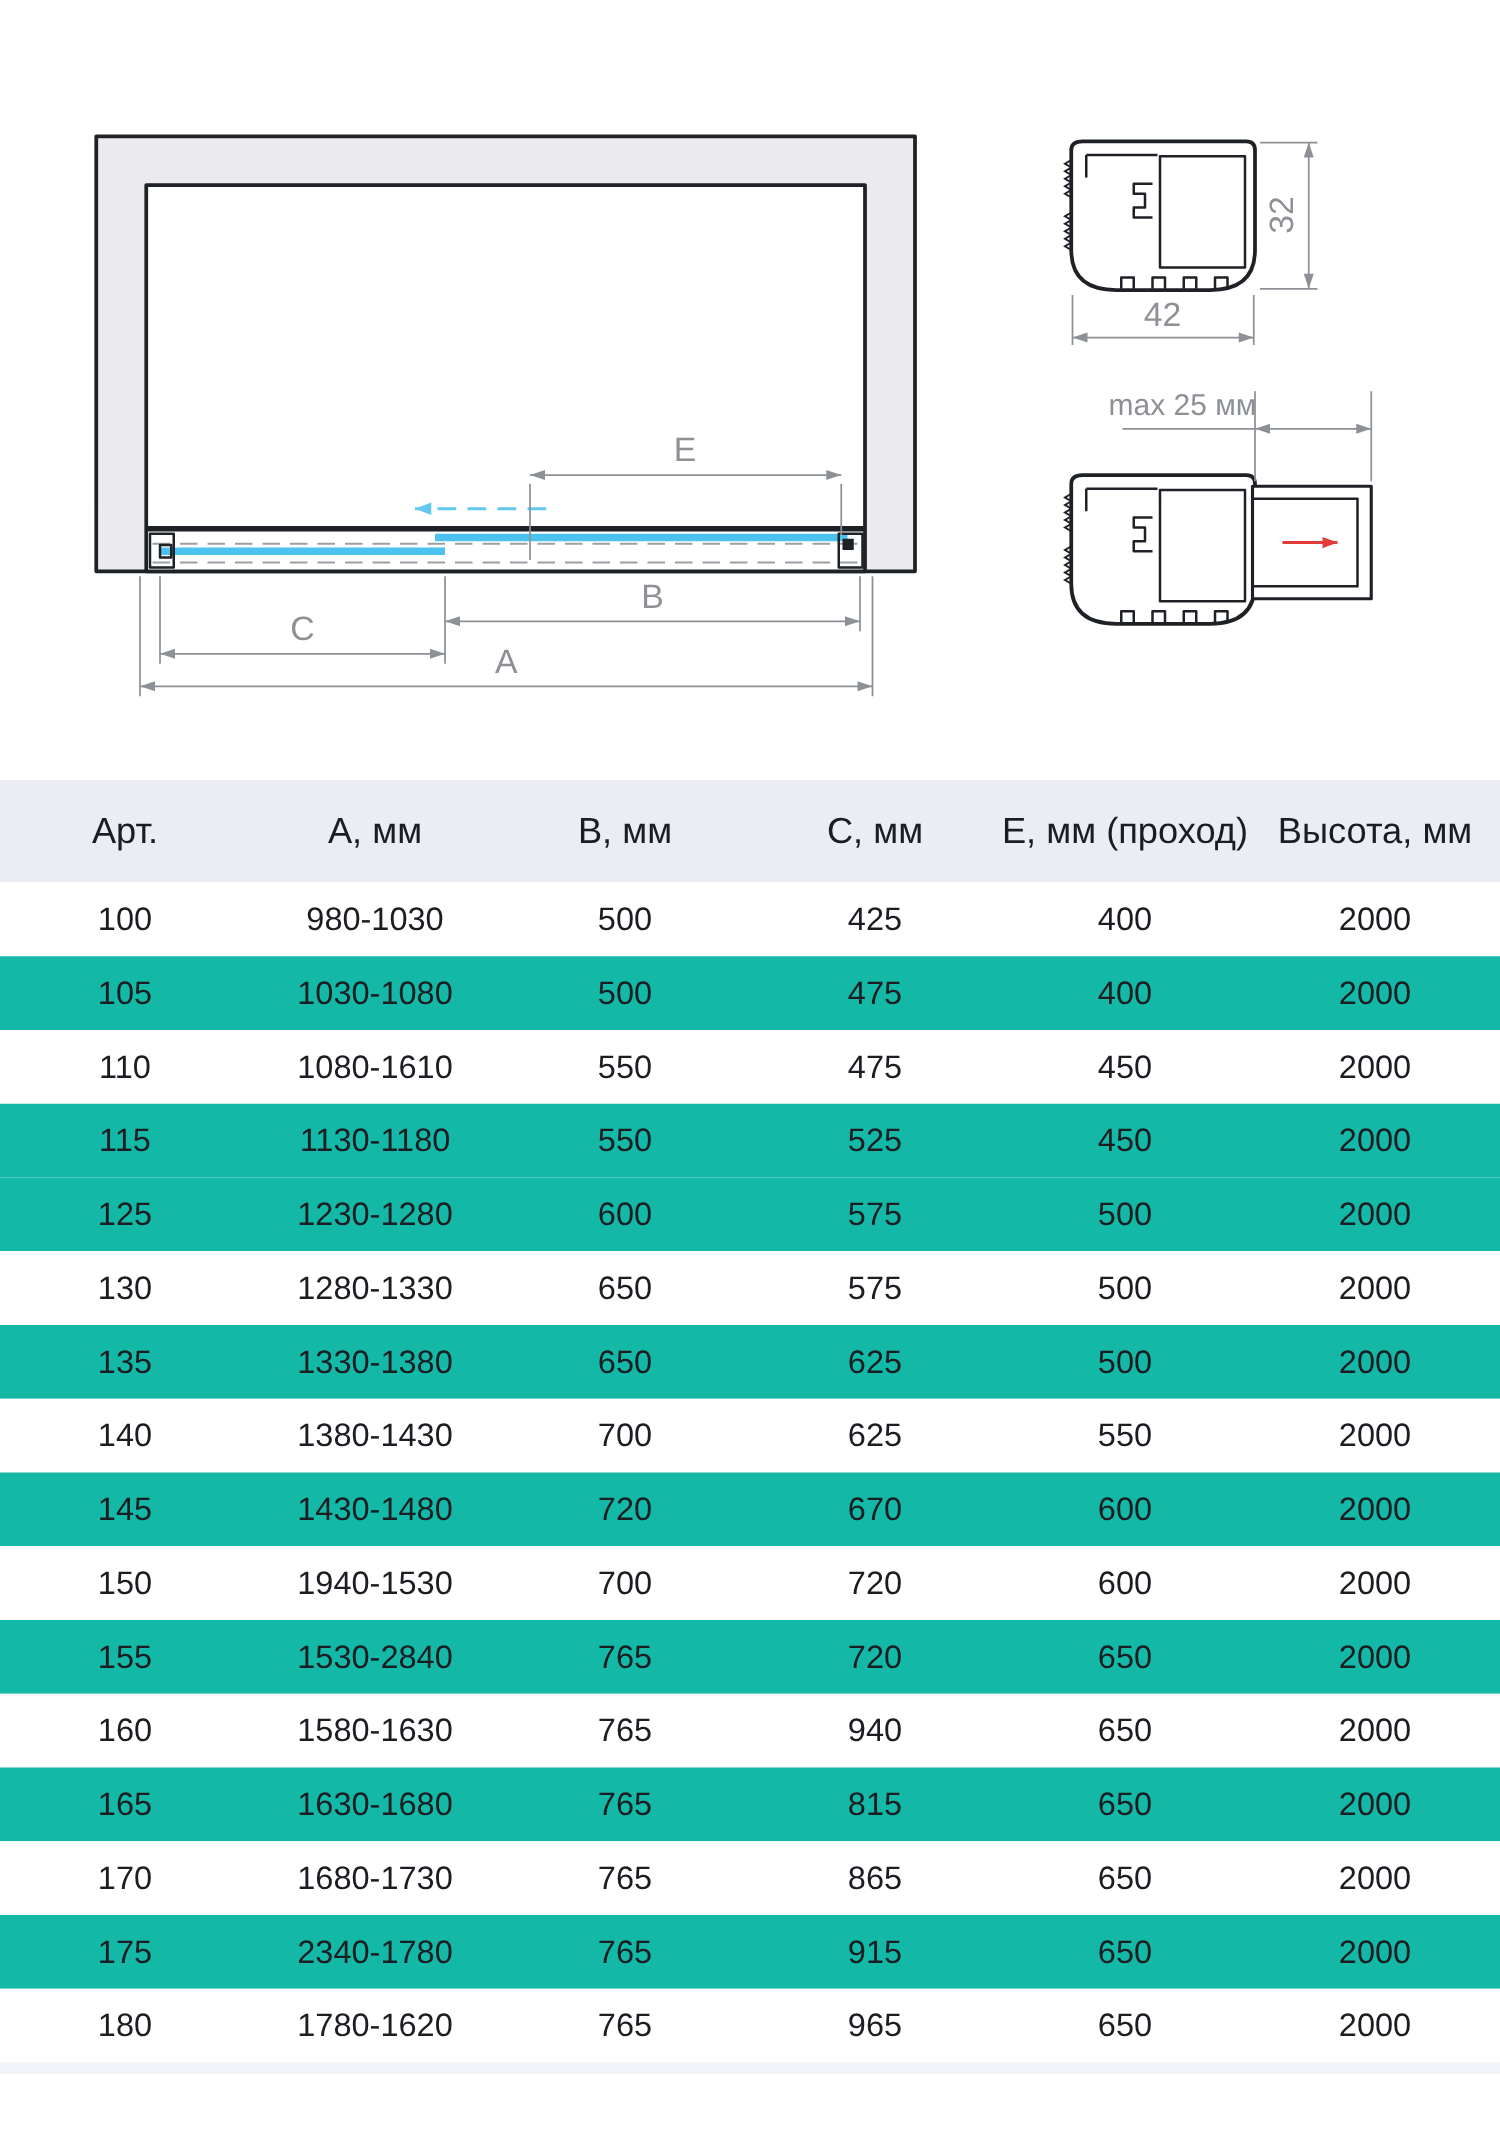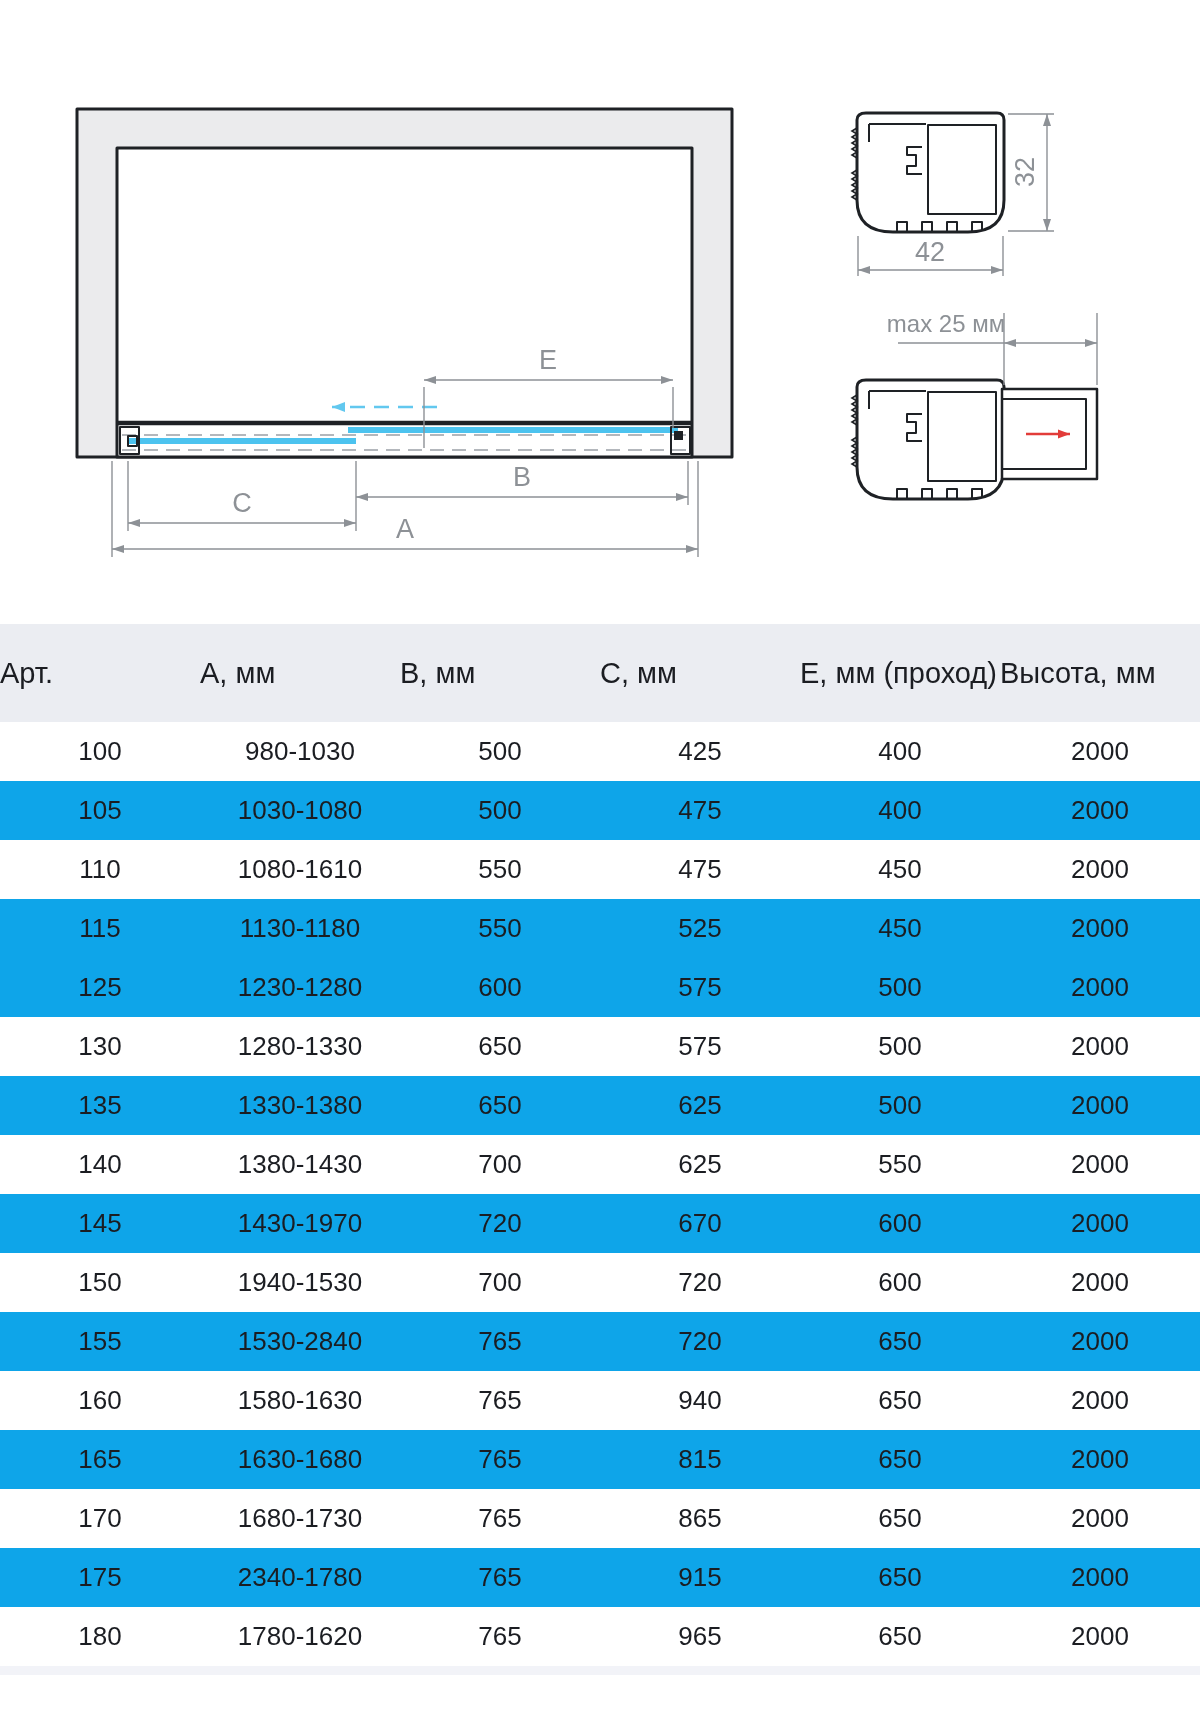--- a/index.html
+++ b/index.html
@@ -19,28 +19,28 @@
   .dash { stroke:#9aa0a6; stroke-width:1.6; stroke-dasharray:14 8; }
   .bluearrow { stroke-width:2.5; stroke-dasharray:15 9; fill:none; }
   .dimtext { fill:#8d9196; font-size:27px; text-anchor:middle; }
   .dimtext-sm { fill:#8d9196; font-size:24px; text-anchor:middle; }
 
   
   table.size-table {
     border-collapse:collapse; width:1200px; margin-top:54px; table-layout:fixed;
   }
   table.size-table th {
-    height:98px; background:#ebedf2; font-size:29px; font-weight:500;
-    text-align:left; color:#1b1d22; padding:0;
+    height:82px; background:#ebedf2; font-size:29px; font-weight:500;
+    text-align:center; color:#1b1d22; padding:0;
   }
   table.size-table td {
     height:59px; font-size:26px; font-weight:400; text-align:center;
     color:#1b1d22; padding:0; background:#ffffff;
   }
-  table.size-table tr.alt td { background:#0ea5e9; }
+  table.size-table tr.alt td { background:#14b8a6; }
   .bottom-stripe { width:1200px; height:9px; background:#f2f3f8; }
 </style>
 </head>
 <body>
 
 <div class="drawings">
 <svg width="1200" height="570" viewBox="0 0 1200 570" xmlns="http://www.w3.org/2000/svg">
   <defs>
     <marker id="mg" markerUnits="userSpaceOnUse" markerWidth="14" markerHeight="10" refX="13" refY="5" orient="auto-start-reverse">
       <path d="M1,1 L13,5 L1,9 Z" fill="#8d9196"></path>
@@ -219,21 +219,21 @@
       <tr>
         <td>140</td>
         <td>1380-1430</td>
         <td>700</td>
         <td>625</td>
         <td>550</td>
         <td>2000</td>
       </tr>
       <tr class="alt">
         <td>145</td>
-        <td>1430-1970</td>
+        <td>1430-1480</td>
         <td>720</td>
         <td>670</td>
         <td>600</td>
         <td>2000</td>
       </tr>
       <tr>
         <td>150</td>
         <td>1940-1530</td>
         <td>700</td>
         <td>720</td>

